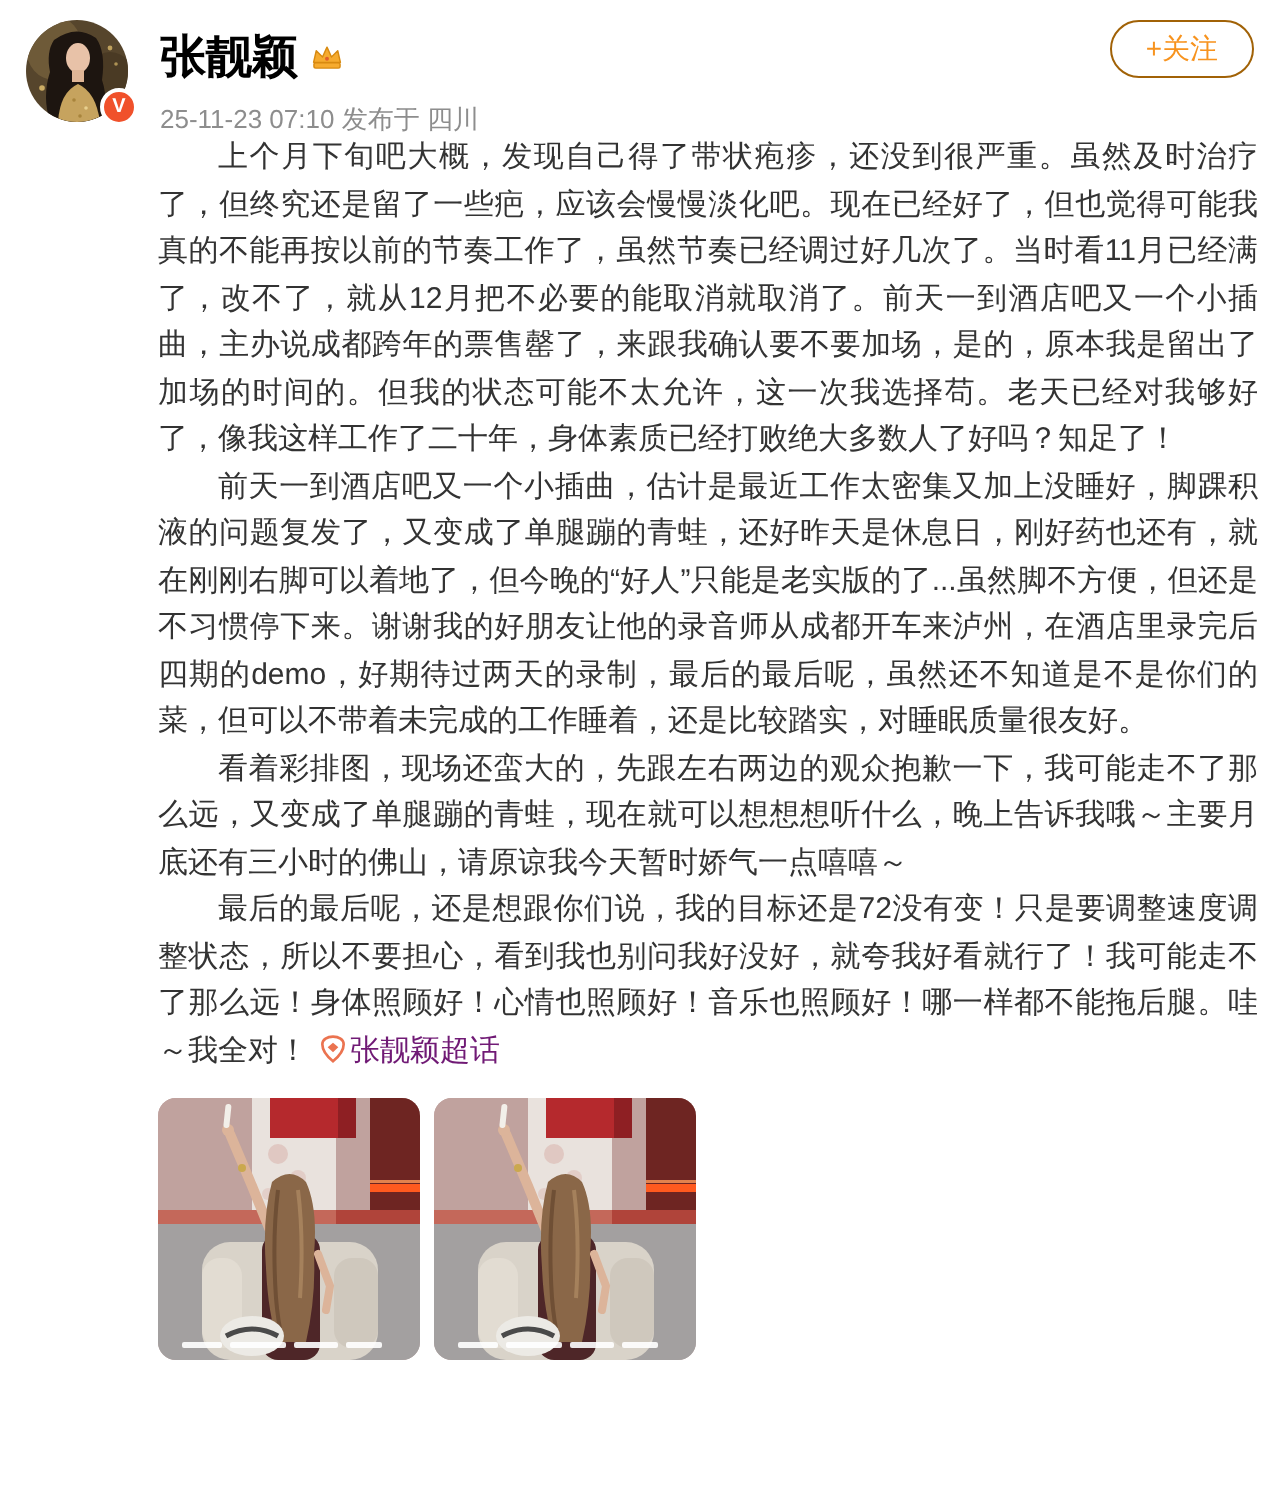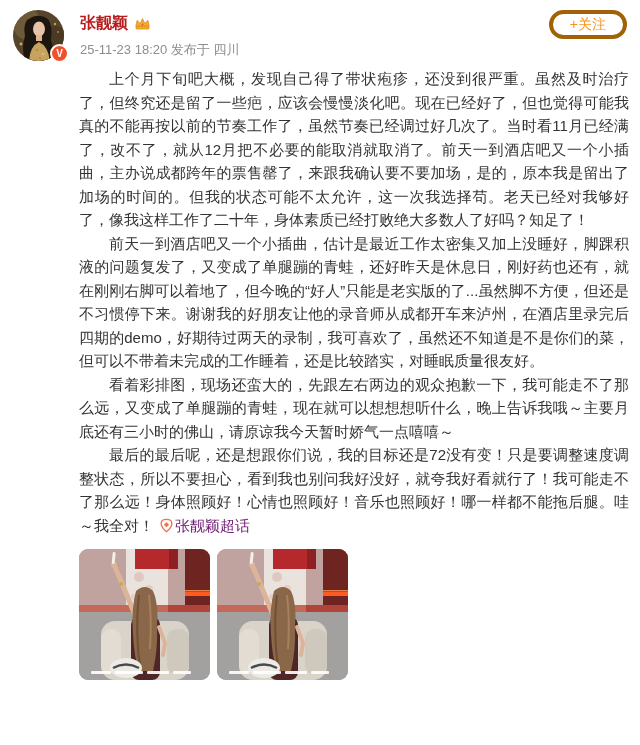--- a/index.html
+++ b/index.html
@@ -16,27 +16,27 @@
   .avatar-wrap{position:absolute;left:13px;top:10px;width:51px;height:51px;cursor:pointer;}
   .avatar{width:51px;height:51px;border-radius:50%;overflow:hidden;display:block;}
   .v-badge{
     position:absolute;left:37px;top:34px;
     width:15px;height:15px;border-radius:50%;
     background:#f0512b;border:2px solid #fff;
     color:#fff;font-size:10px;font-weight:bold;line-height:15px;text-align:center;
   }
   .user-info{margin-left:80px;padding-top:13px;}
   .name-row{display:flex;align-items:center;gap:6px;}
-  .username{font-size:16px;font-weight:bold;color:#b91c1c;cursor:pointer;}
+  .username{font-size:23px;font-weight:bold;color:#000000;cursor:pointer;}
   .crown-icon{width:17px;height:15px;display:inline-block;}
   .timestamp{margin-top:7px;font-size:13px;color:#8d8d8d;}
   .follow-btn{
     position:absolute;right:13px;top:10px;
     height:29px;padding:0 17px;
-    background:#fff;border:4px solid #a16207;border-radius:15px;
+    background:#fff;border:1px solid #a16207;border-radius:15px;
     color:#f7931e;font-size:14px;font-family:Liberation Sans, sans-serif;cursor:pointer;
   }
   
   .content{
     margin-left:79px;margin-top:9px;width:550px;
     font-size:15px;line-height:23.5px;color:#333;
     text-align:justify;
   }
   .content p{margin:0;}
   .content p.indent{text-indent:2em;}
@@ -151,28 +151,28 @@
     </div>
     <div class="user-info">
       <div class="name-row">
         <span class="username">张靓颖</span>
         <svg class="crown-icon" viewBox="0 0 19 16">
           <path d="M2 11 L3.5 4.5 L7 8 L9.5 2.5 L12 8 L15.5 4.5 L17 11 Z" fill="#f6ab2f" stroke="#d88a10" stroke-width="0.8" stroke-linejoin="round"></path>
           <rect x="2.2" y="11.2" width="14.6" height="3" rx="1" fill="#f6ab2f" stroke="#d88a10" stroke-width="0.8"></rect>
           <circle cx="9.5" cy="9" r="1.1" fill="#e05e2b"></circle>
         </svg>
       </div>
-      <div class="timestamp">25-11-23 18:20 发布于 四川</div>
+      <div class="timestamp">25-11-23 07:10 发布于 四川</div>
     </div>
     <button class="follow-btn">+关注</button>
   </div>
 
   <div class="content">
     <p class="indent">上个月下旬吧大概，发现自己得了带状疱疹，还没到很严重。虽然及时治疗了，但终究还是留了一些疤，应该会慢慢淡化吧。现在已经好了，但也觉得可能我真的不能再按以前的节奏工作了，虽然节奏已经调过好几次了。当时看11月已经满了，改不了，就从12月把不必要的能取消就取消了。前天一到酒店吧又一个小插曲，主办说成都跨年的票售罄了，来跟我确认要不要加场，是的，原本我是留出了加场的时间的。但我的状态可能不太允许，这一次我选择苟。老天已经对我够好了，像我这样工作了二十年，身体素质已经打败绝大多数人了好吗？知足了！</p>
-    <p class="indent">前天一到酒店吧又一个小插曲，估计是最近工作太密集又加上没睡好，脚踝积液的问题复发了，又变成了单腿蹦的青蛙，还好昨天是休息日，刚好药也还有，就在刚刚右脚可以着地了，但今晚的“好人”只能是老实版的了...虽然脚不方便，但还是不习惯停下来。谢谢我的好朋友让他的录音师从成都开车来泸州，在酒店里录完后四期的demo，好期待过两天的录制，我可喜欢了，虽然还不知道是不是你们的菜，但可以不带着未完成的工作睡着，还是比较踏实，对睡眠质量很友好。</p>
+    <p class="indent">前天一到酒店吧又一个小插曲，估计是最近工作太密集又加上没睡好，脚踝积液的问题复发了，又变成了单腿蹦的青蛙，还好昨天是休息日，刚好药也还有，就在刚刚右脚可以着地了，但今晚的“好人”只能是老实版的了...虽然脚不方便，但还是不习惯停下来。谢谢我的好朋友让他的录音师从成都开车来泸州，在酒店里录完后四期的demo，好期待过两天的录制，最后的最后呢，虽然还不知道是不是你们的菜，但可以不带着未完成的工作睡着，还是比较踏实，对睡眠质量很友好。</p>
     <p class="indent">看着彩排图，现场还蛮大的，先跟左右两边的观众抱歉一下，我可能走不了那么远，又变成了单腿蹦的青蛙，现在就可以想想想听什么，晚上告诉我哦～主要月底还有三小时的佛山，请原谅我今天暂时娇气一点嘻嘻～</p>
     <p class="indent">
       <span>最后的最后呢，还是想跟你们说，我的目标还是72没有变！只是要调整速度调整状态，所以不要担心，看到我也别问我好没好，就夸我好看就行了！我可能走不了那么远！身体照顾好！心情也照顾好！音乐也照顾好！哪一样都不能拖后腿。哇～我全对！</span><a class="supertopic"><svg class="st-icon" viewBox="0 0 18 18">
             <path d="M9 1.6 C12.4 1.6 15.4 3.2 15.4 6.2 C15.4 10.8 11.6 14.3 9 16.4 C6.4 14.3 2.6 10.8 2.6 6.2 C2.6 3.2 5.6 1.6 9 1.6 Z" fill="none" stroke="#eb7350" stroke-width="1.6"></path>
             <path d="M9 5.2 L12.2 8 L9 11 L5.8 8 Z" fill="#eb7350"></path>
           </svg><span>张靓颖超话</span></a>
     </p>
   </div>
 
   <div class="photos">

